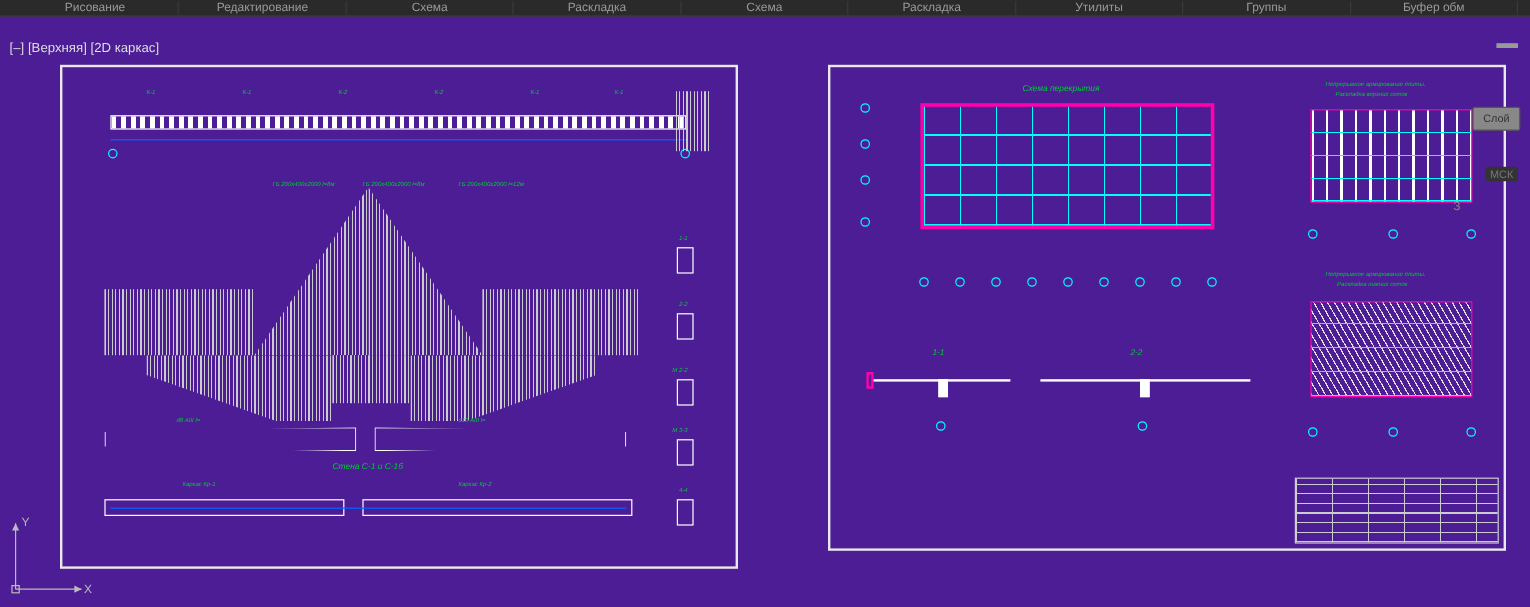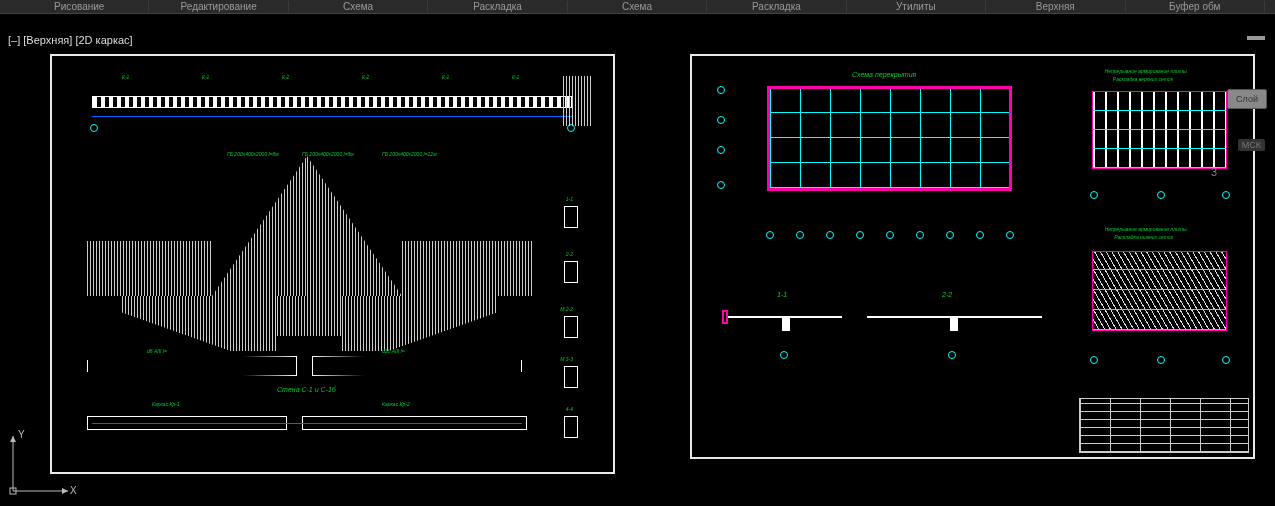--- a/index.html
+++ b/index.html
@@ -36,21 +36,21 @@
     font-size: 11px;
     z-index: 10;
   }
   .view-label span { color: #ddd; }
   .canvas {
     position: absolute;
     top: 14px;
     left: 0;
     right: 0;
     bottom: 0;
-    background: #000000;
+    background: #4c1d95;
   }
   
   .sheet {
     position: absolute;
     border: 2px solid #e8e8e8;
     background: transparent;
   }
   .sheet-1 { top: 40px; left: 50px; width: 565px; height: 420px; }
   .sheet-2 { top: 40px; left: 690px; width: 565px; height: 405px; }
   
@@ -142,21 +142,21 @@
 <body>
 
 <div class="ribbon-tabs">
   <div class="tab-group">Рисование</div>
   <div class="tab-group">Редактирование</div>
   <div class="tab-group">Схема</div>
   <div class="tab-group">Раскладка</div>
   <div class="tab-group">Схема</div>
   <div class="tab-group">Раскладка</div>
   <div class="tab-group">Утилиты</div>
-  <div class="tab-group">Верхняя</div>
+  <div class="tab-group">Группы</div>
   <div class="tab-group">Буфер обм</div>
 </div>
 
 <div class="canvas">
 
   <div class="view-label">
     <span>[–]</span>
     <span>[Верхняя]</span>
     <span>[2D каркас]</span>
   </div>

